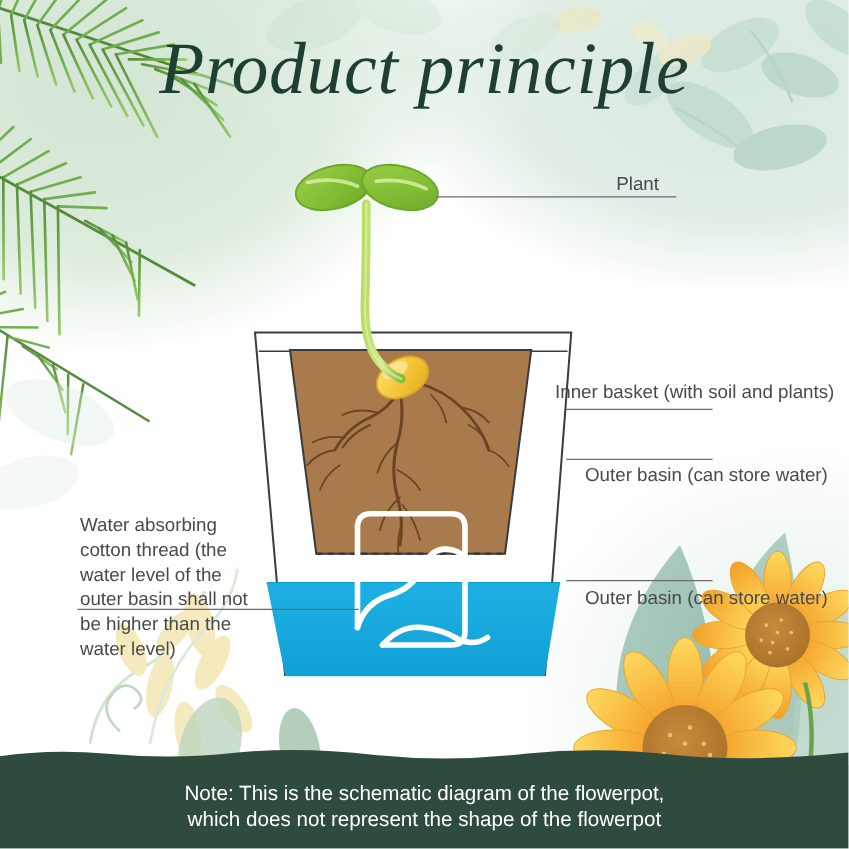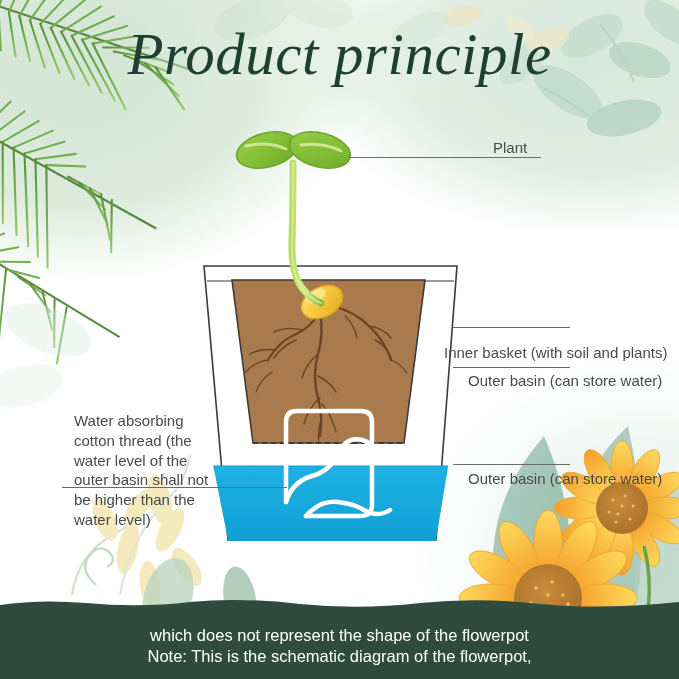--- a/index.html
+++ b/index.html
@@ -61,30 +61,30 @@
   .callout.multi { white-space: normal; }
   .rule {
     position: absolute;
     height: 0; border-top: 1px solid #6b6b6b;
     z-index: 25;
   }
 
   #label-plant   { left: 493px; top: 138px; }
   #rule-plant    { left: 349px; top: 157px; width: 192px; }
 
-  #label-inner   { left: 444px; top: 304px; margin-top: 39px; }
+  #label-inner   { left: 444px; top: 304px; }
   #rule-inner    { left: 453px; top: 327px; width: 117px; }
 
   #label-outer1  { left: 468px; top: 371px; }
   #rule-outer1   { left: 453px; top: 367px; width: 117px; }
 
   #label-outer2  { left: 468px; top: 469px; }
   #rule-outer2   { left: 453px; top: 464px; width: 117px; }
 
-  #label-cotton  { left: 74px; top: 411px; width: 150px; }
+  #label-cotton  { left: 64px; top: 411px; width: 150px; }
   #rule-cotton   { left: 62px; top: 487px; width: 225px; }
 
   
   #diagram {
     position: absolute;
     left: 0; top: 0;
     width: 679px; height: 679px;
     z-index: 20;
     pointer-events: none;
   }
@@ -469,18 +469,18 @@
   <div class="callout" id="label-outer2">Outer basin (can store water)</div>
 
   <div class="callout multi" id="label-cotton">Water absorbing cotton thread (the water level of the outer basin shall not be higher than the water level)</div>
 
   <svg id="ground-edge" viewBox="0 0 679 16" preserveAspectRatio="none">
     <path d="M0 16 L0 9 Q40 3 86 7 Q140 12 190 6 Q240 1 300 8 Q360 14 420 7 Q480 1 540 8 Q600 14 679 6 L679 16 Z" fill="#2e4b3d"></path>
   </svg>
 
   <div id="note-bar">
     <div id="note-text">
+      <div>Note: This is the schematic diagram of the flowerpot,</div>
       <div>which does not represent the shape of the flowerpot</div>
-      <div>Note: This is the schematic diagram of the flowerpot,</div>
     </div>
   </div>
 
 </div>
 
 </body></html>

